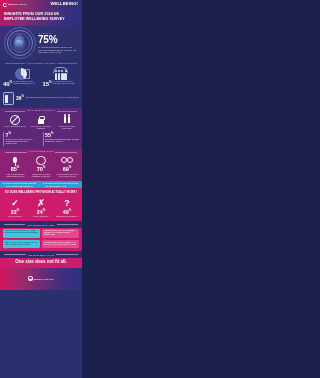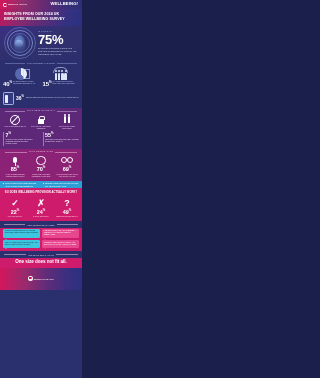--- a/index.html
+++ b/index.html
@@ -69,21 +69,21 @@
     content:"";position:absolute;left:1.5px;top:4.5px;width:8px;height:7px;
     background:linear-gradient(180deg,rgba(180,210,255,.55),rgba(90,130,210,.15));
     border-radius:45%;
   }
   .hero-txt{flex:1 1 auto;padding-left:1px;}
   .kicker{
     font-size:1.9px;color:#9fb6e8;letter-spacing:.3px;text-transform:uppercase;
     margin-bottom:.5px;line-height:1.2;
   }
   .big75{
-    font-size:13px;font-weight:bold;color:#fff;line-height:1;letter-spacing:-.2px;
+    font-size:10px;font-weight:bold;color:#fff;line-height:1;letter-spacing:-.2px;
   }
   .hero-sub{
     font-size:1.9px;line-height:1.45;color:#c6d3ef;text-transform:uppercase;
     letter-spacing:.05px;margin-top:1px;
   }
 
   
   .divlabel{
     display:flex;align-items:center;gap:2px;padding:2.5px 5px 1.5px 5px;
     background:#2b2f6e;

